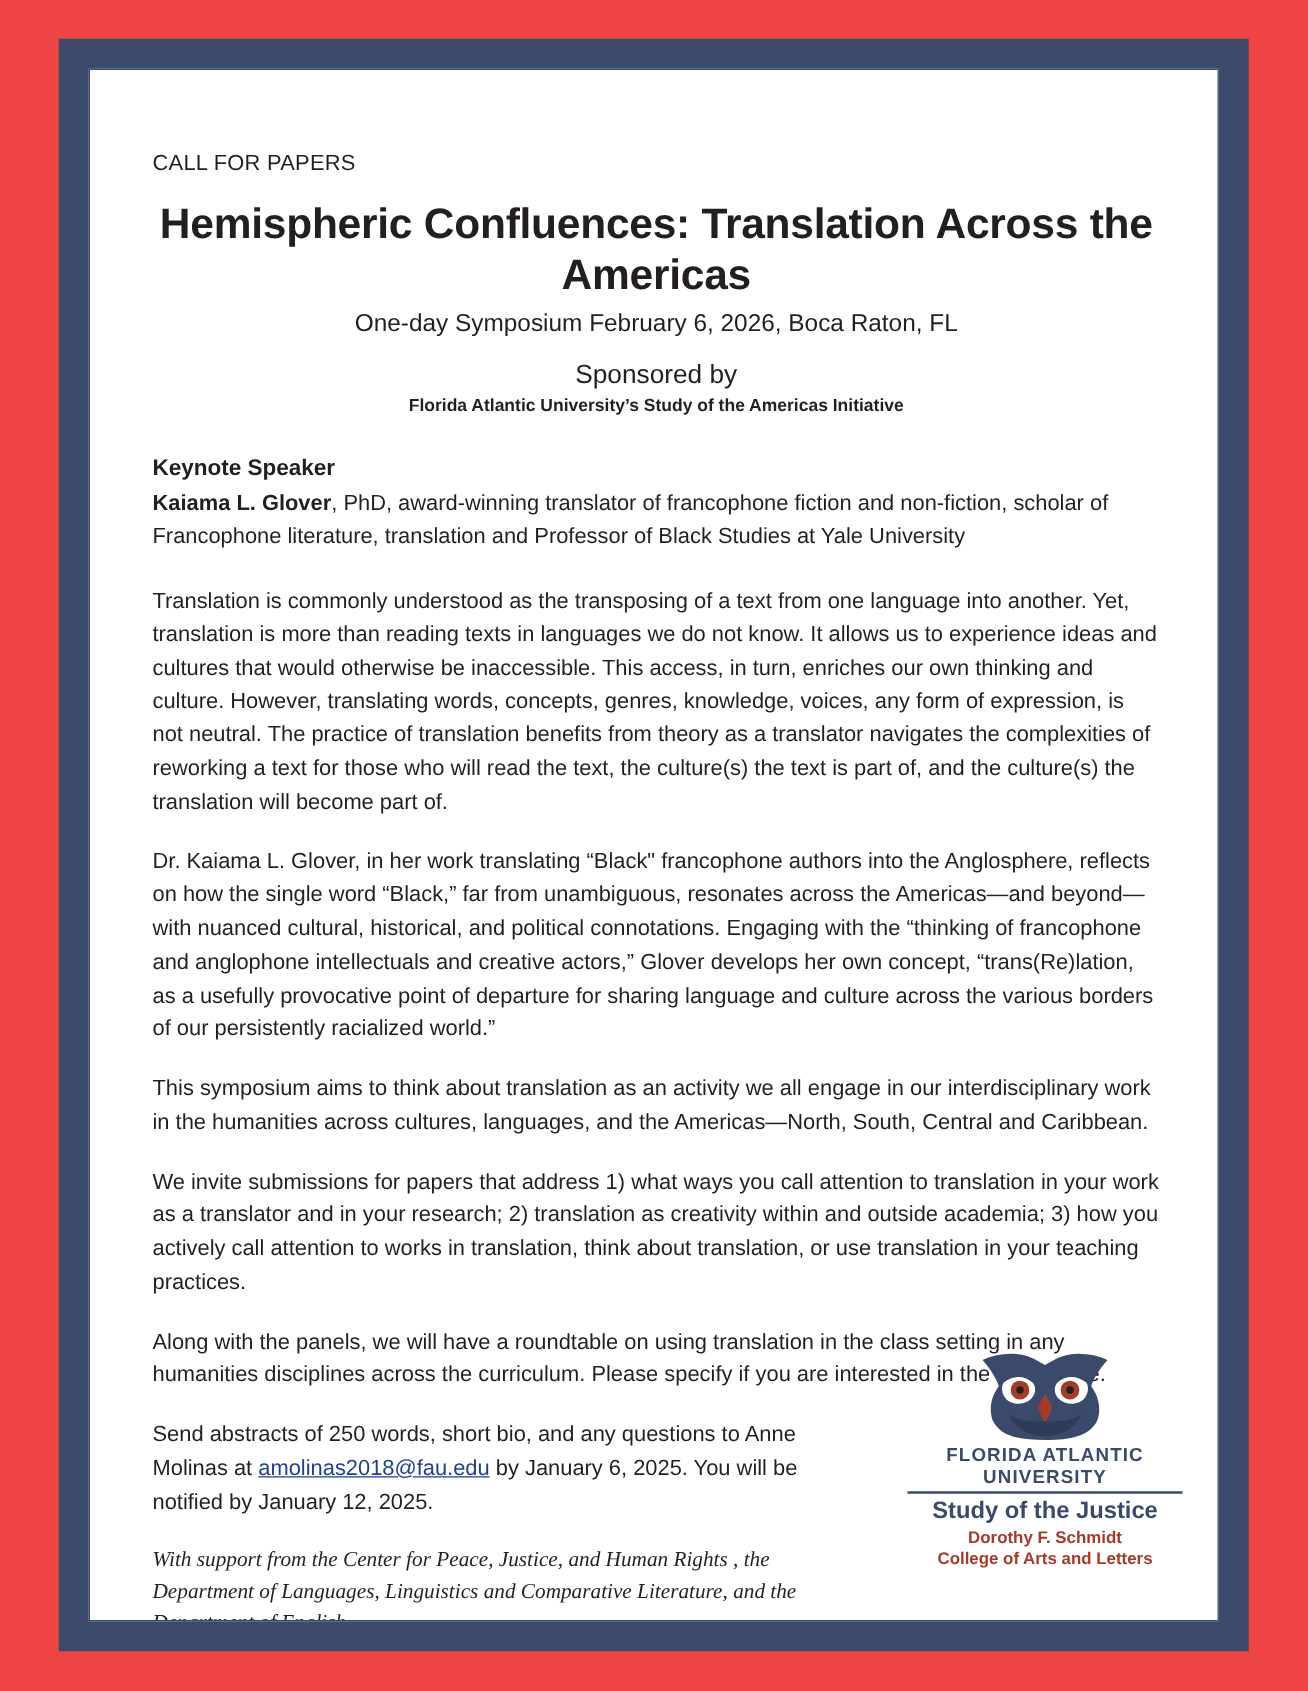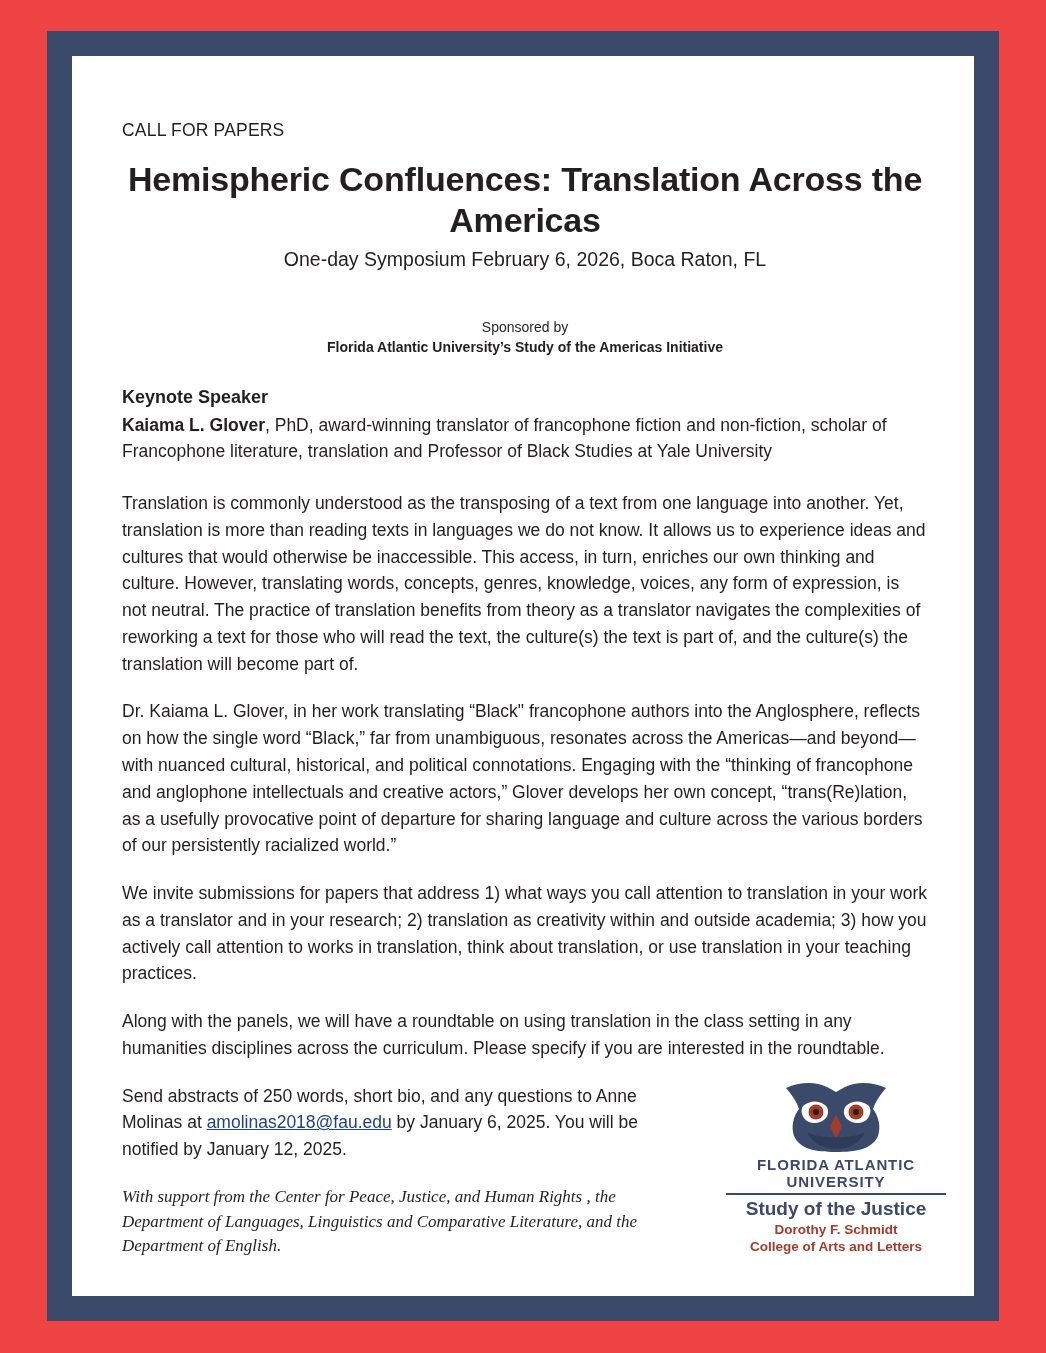--- a/index.html
+++ b/index.html
@@ -62,23 +62,23 @@
     line-height: 1.2;
   }
   .subtitle {
     text-align: center;
     font-size: 19.5px;
     color: #231f20;
     margin-top: 7px;
   }
   .sponsor-label {
     text-align: center;
-    font-size: 14px;
-    color: #231f20;
-    margin-top: 48px;
+    font-size: 21px;
+    color: #231f20;
+    margin-top: 17px;
   }
   .sponsor-name {
     text-align: center;
     font-size: 14px;
     font-weight: bold;
     color: #231f20;
     margin-top: 4px;
   }
   .keynote-head {
     text-align: left;
@@ -170,20 +170,21 @@
 
         <div class="sponsor-label">Sponsored by</div>
         <div class="sponsor-name">Florida Atlantic University’s Study of the Americas Initiative</div>
 
         <div class="keynote-head">Keynote Speaker</div>
         <div class="keynote-body"><b>Kaiama L. Glover</b><span>, PhD, award-winning translator of francophone fiction and non-fiction, scholar of Francophone literature, translation and Professor of Black Studies at Yale University</span></div>
 
         <div class="body-block">
           <p class="body">Translation is commonly understood as the transposing of a text from one language into another. Yet, translation is more than reading texts in languages we do not know. It allows us to experience ideas and cultures that would otherwise be inaccessible. This access, in turn, enriches our own thinking and culture. However, translating words, concepts, genres, knowledge, voices, any form of expression, is not neutral. The practice of translation benefits from theory as a translator navigates the complexities of reworking a text for those who will read the text, the culture(s) the text is part of, and the culture(s) the translation will become part of.</p>
           <p class="body">Dr. Kaiama L. Glover, in her work translating “Black" francophone authors into the Anglosphere, reflects on how the single word “Black,” far from unambiguous, resonates across the Americas—and beyond—with nuanced cultural, historical, and political connotations. Engaging with the “thinking of francophone and anglophone intellectuals and creative actors,” Glover develops her own concept, “trans(Re)lation, as a usefully provocative point of departure for sharing language and culture across the various borders of our persistently racialized world.”</p>
+          <p class="body">This symposium aims to think about translation as an activity we all engage in our interdisciplinary work in the humanities across cultures, languages, and the Americas—North, South, Central and Caribbean.</p>
           <p class="body">We invite submissions for papers that address 1) what ways you call attention to translation in your work as a translator and in your research; 2) translation as creativity within and outside academia; 3) how you actively call attention to works in translation, think about translation, or use translation in your teaching practices.</p>
           <p class="body">Along with the panels, we will have a roundtable on using translation in the class setting in any humanities disciplines across the curriculum. Please specify if you are interested in the roundtable.</p>
 
           <p class="body" style="width:560px;"><span>Send abstracts of 250 words, short bio, and any questions to Anne Molinas at </span><a class="email" href="#">amolinas2018@fau.edu</a><span> by January 6, 2025. You will be notified by January 12, 2025.</span></p>
         </div>
 
         <div class="support-note">With support from the Center for Peace, Justice, and Human Rights , the Department of Languages, Linguistics and Comparative Literature, and the Department of English.</div>
       </div>
 
       <div class="logo-block">

